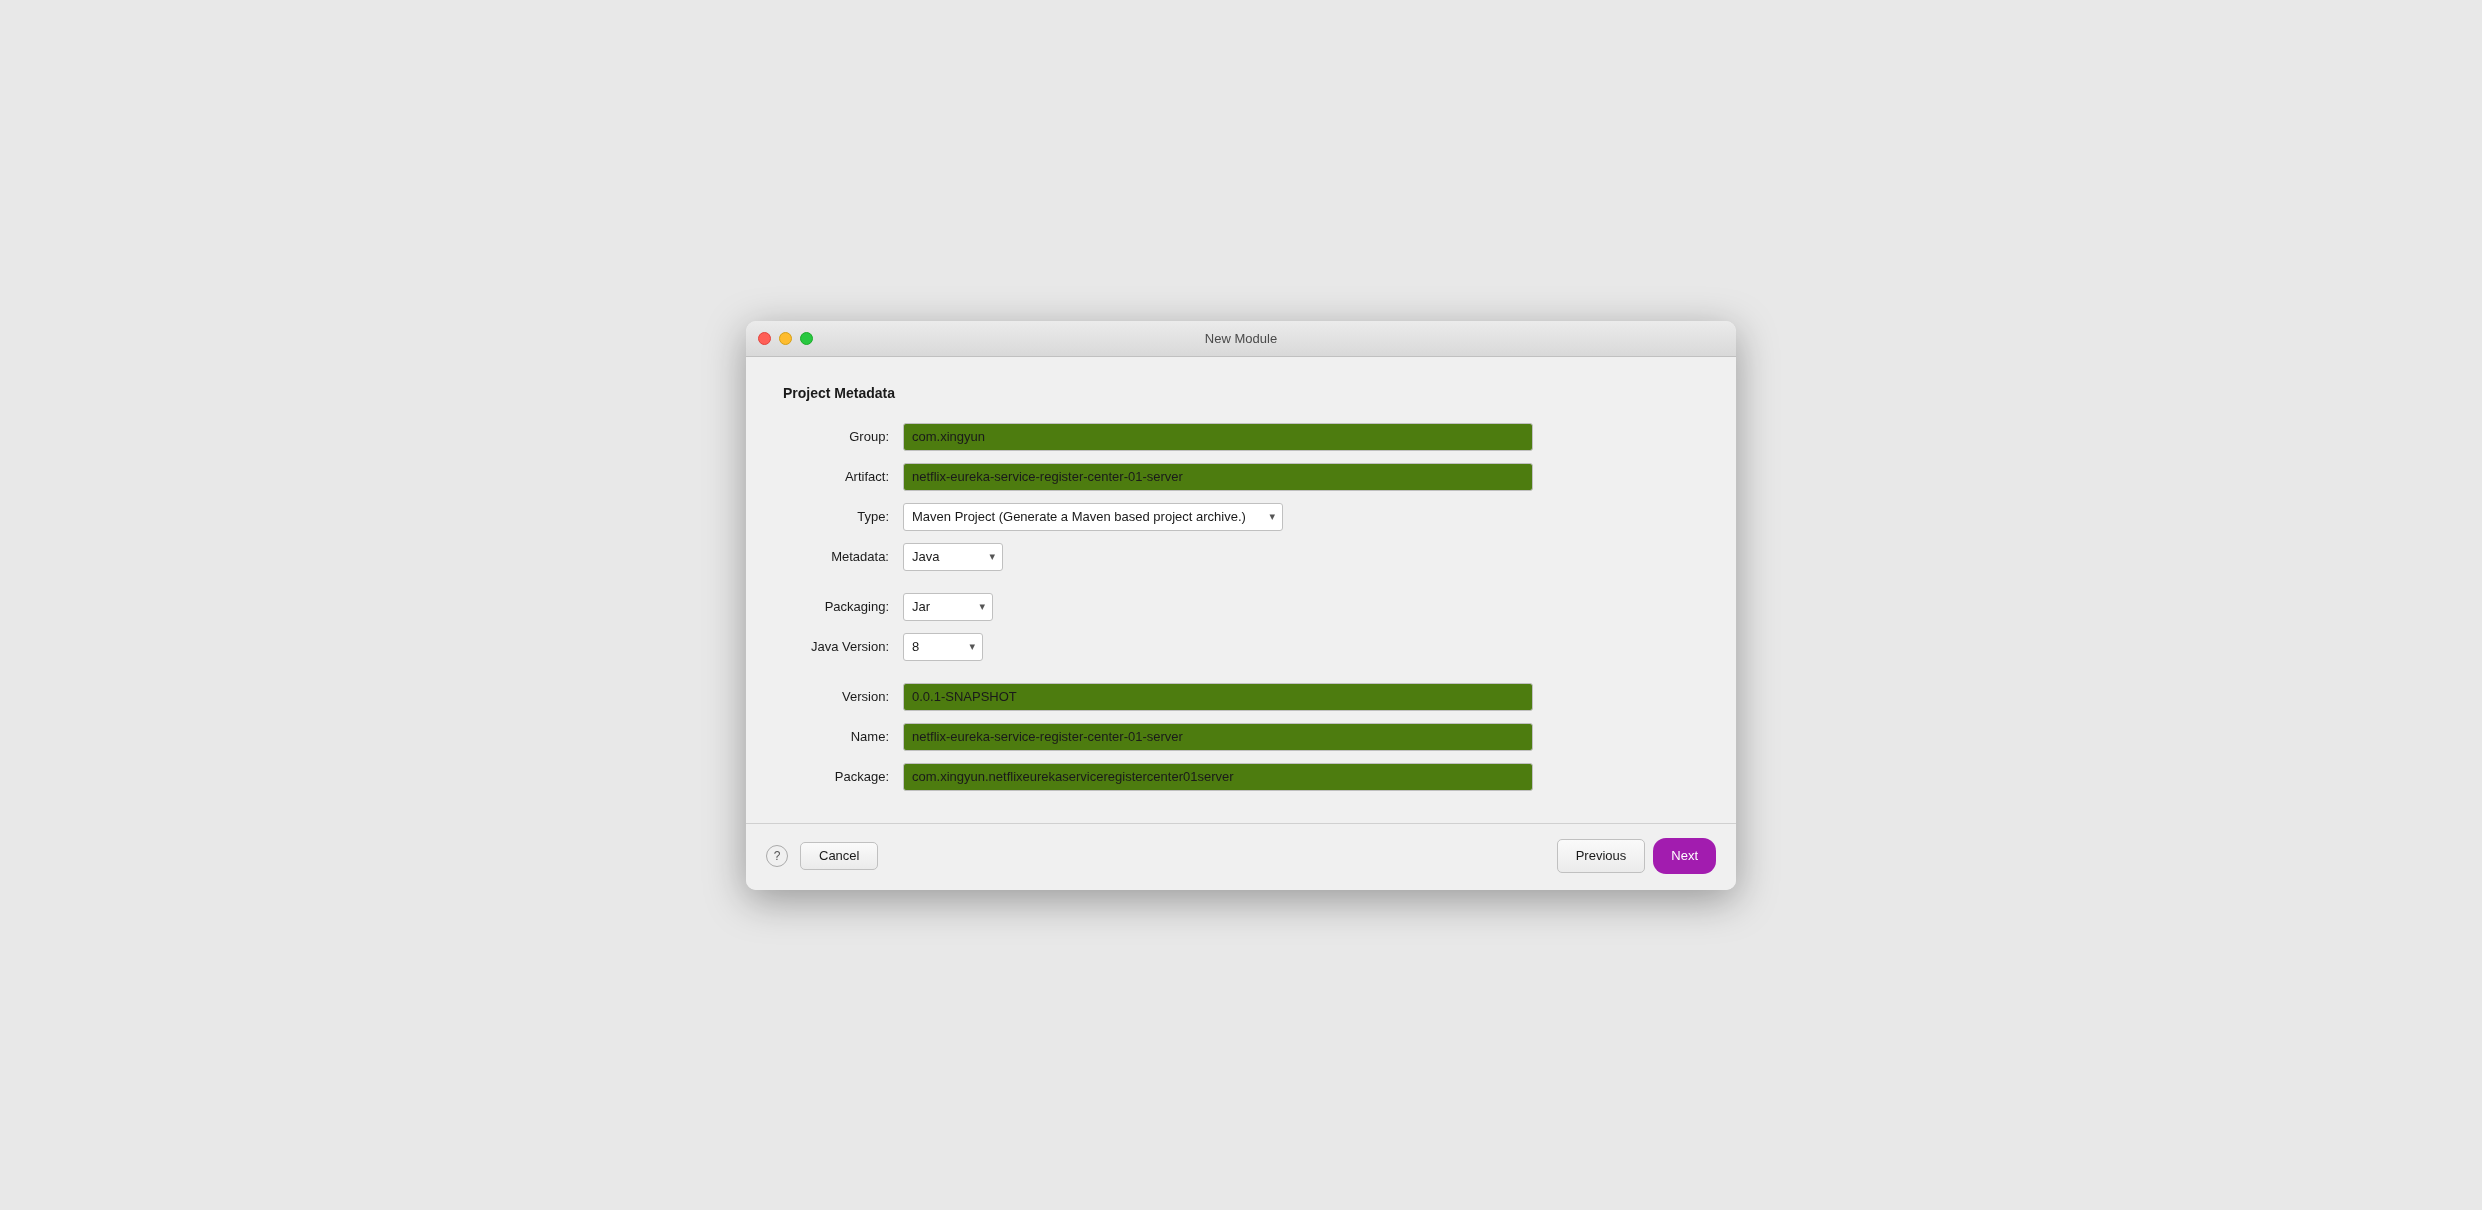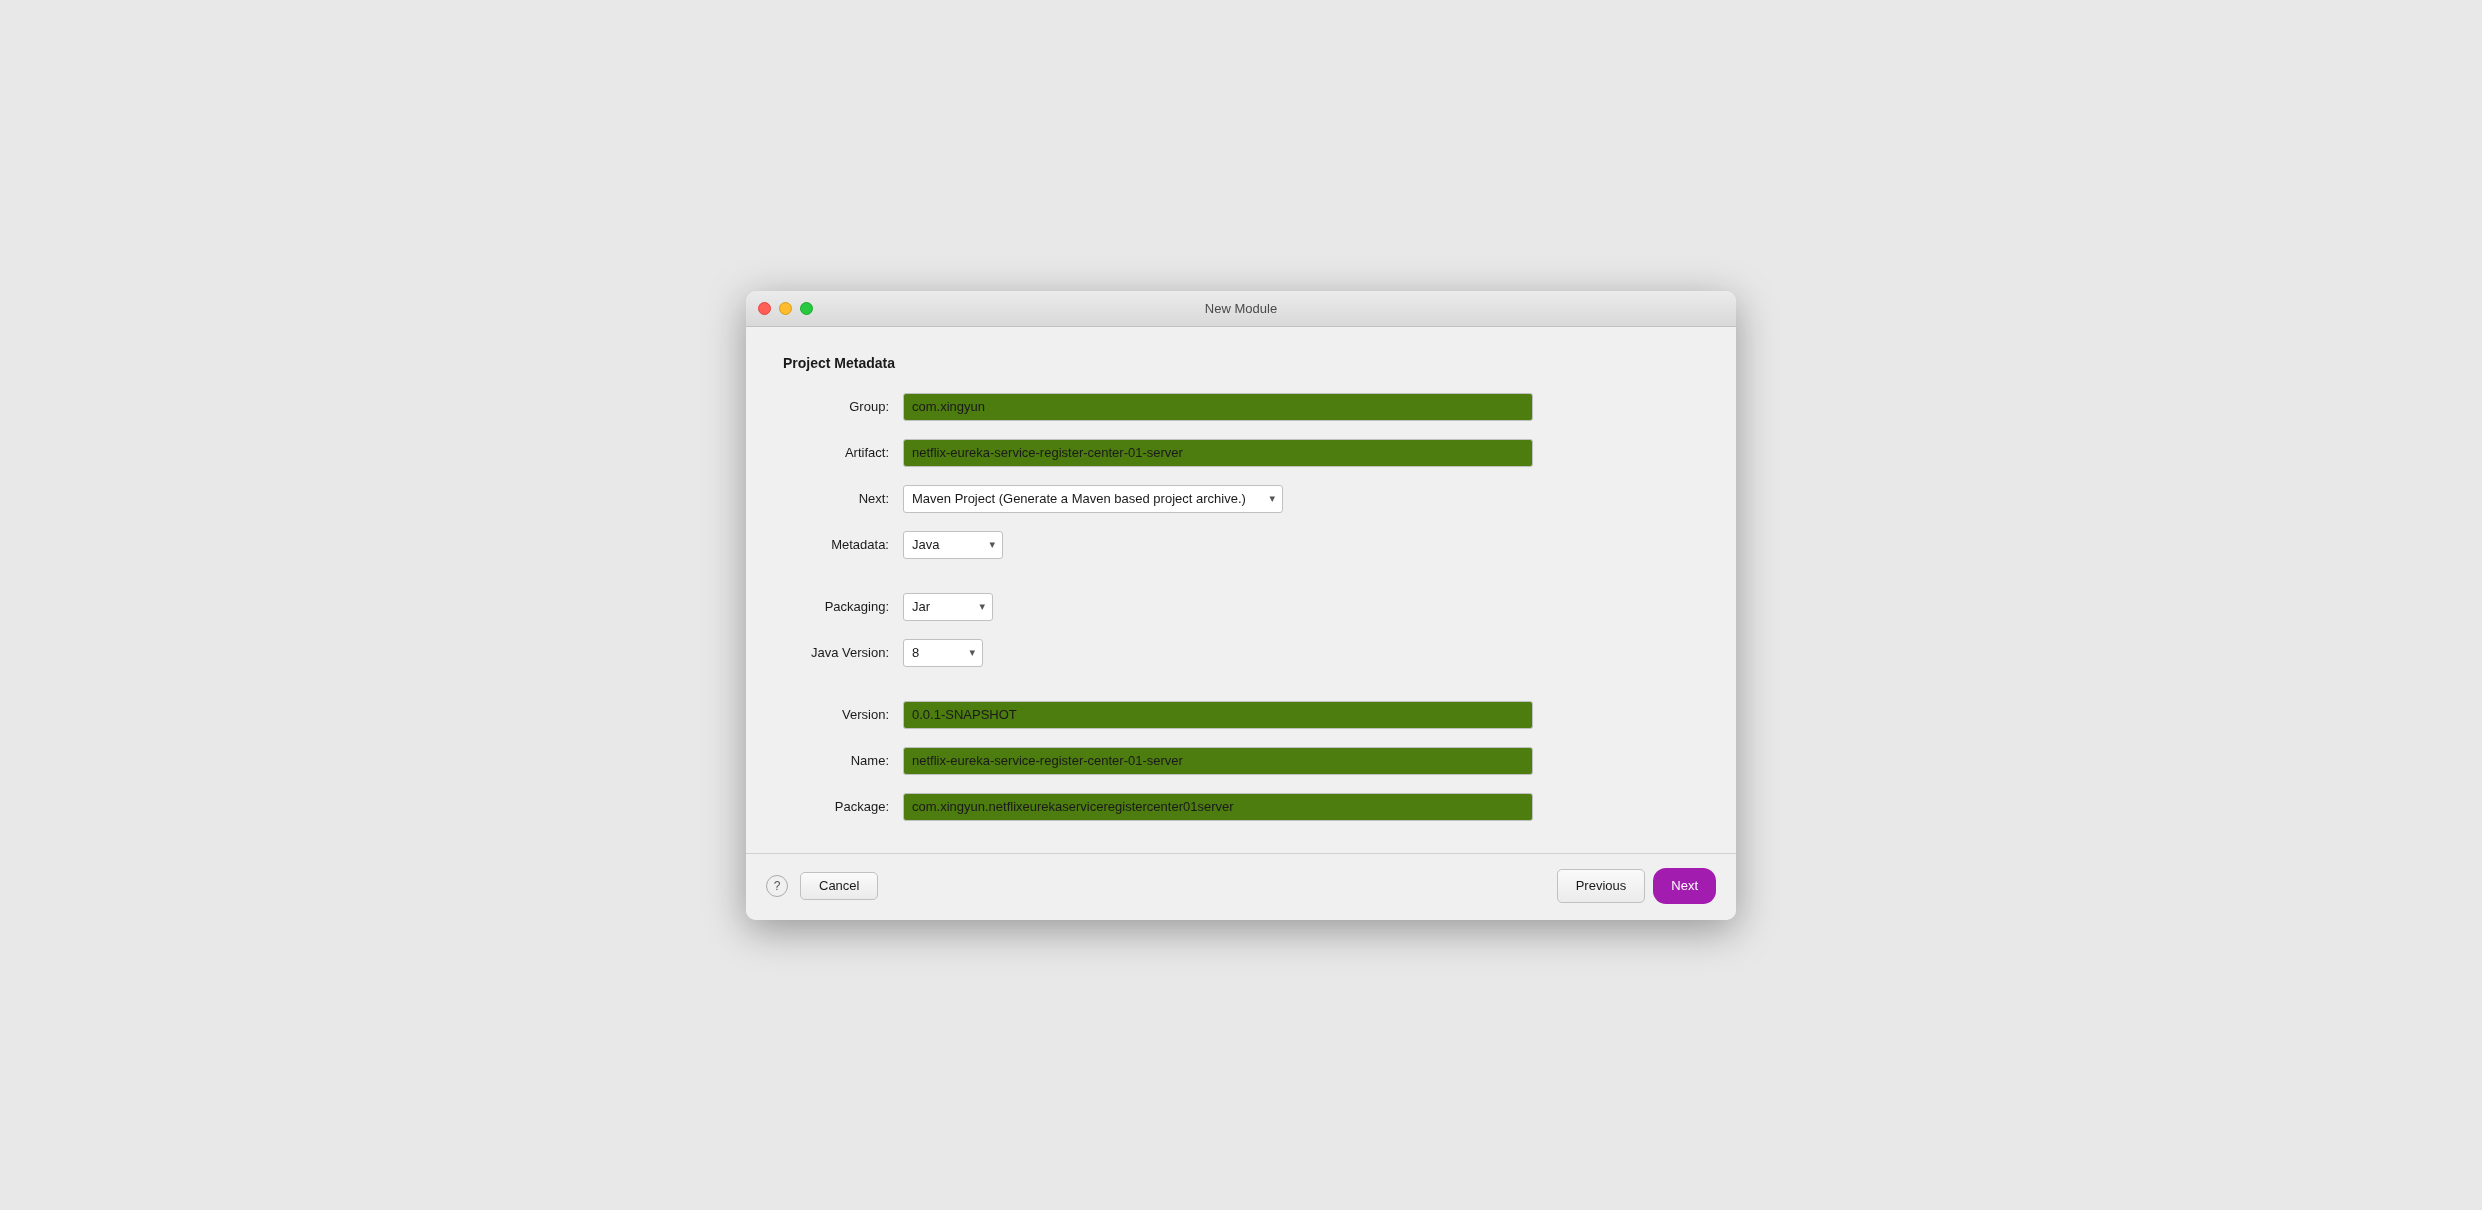--- a/index.html
+++ b/index.html
@@ -76,21 +76,21 @@
     .section-title {
       font-size: 14px;
       font-weight: 700;
       color: #1a1a1a;
       margin-bottom: 22px;
     }
 
     .form {
       display: flex;
       flex-direction: column;
-      gap: 6px;
+      gap: 0;
     }
 
     .form-row {
       display: flex;
       align-items: center;
       margin-bottom: 12px;
     }
 
     .form-label {
       width: 120px;
@@ -263,21 +263,21 @@
         <label class="form-label">Group:</label>
         <input class="form-input" type="text" value="com.xingyun" style="">
       </div>
 
       <div class="form-row">
         <label class="form-label">Artifact:</label>
         <input class="form-input" type="text" value="netflix-eureka-service-register-center-01-server" style="">
       </div>
 
       <div class="form-row">
-        <label class="form-label">Next:</label>
+        <label class="form-label">Type:</label>
         <div class="select-wrapper">
           <select class="form-select select-type">
             <option>Maven Project  (Generate a Maven based project archive.)</option>
             <option>Gradle Project</option>
           </select>
         </div>
       </div>
 
       <div class="form-row">
         <label class="form-label">Metadata:</label>

